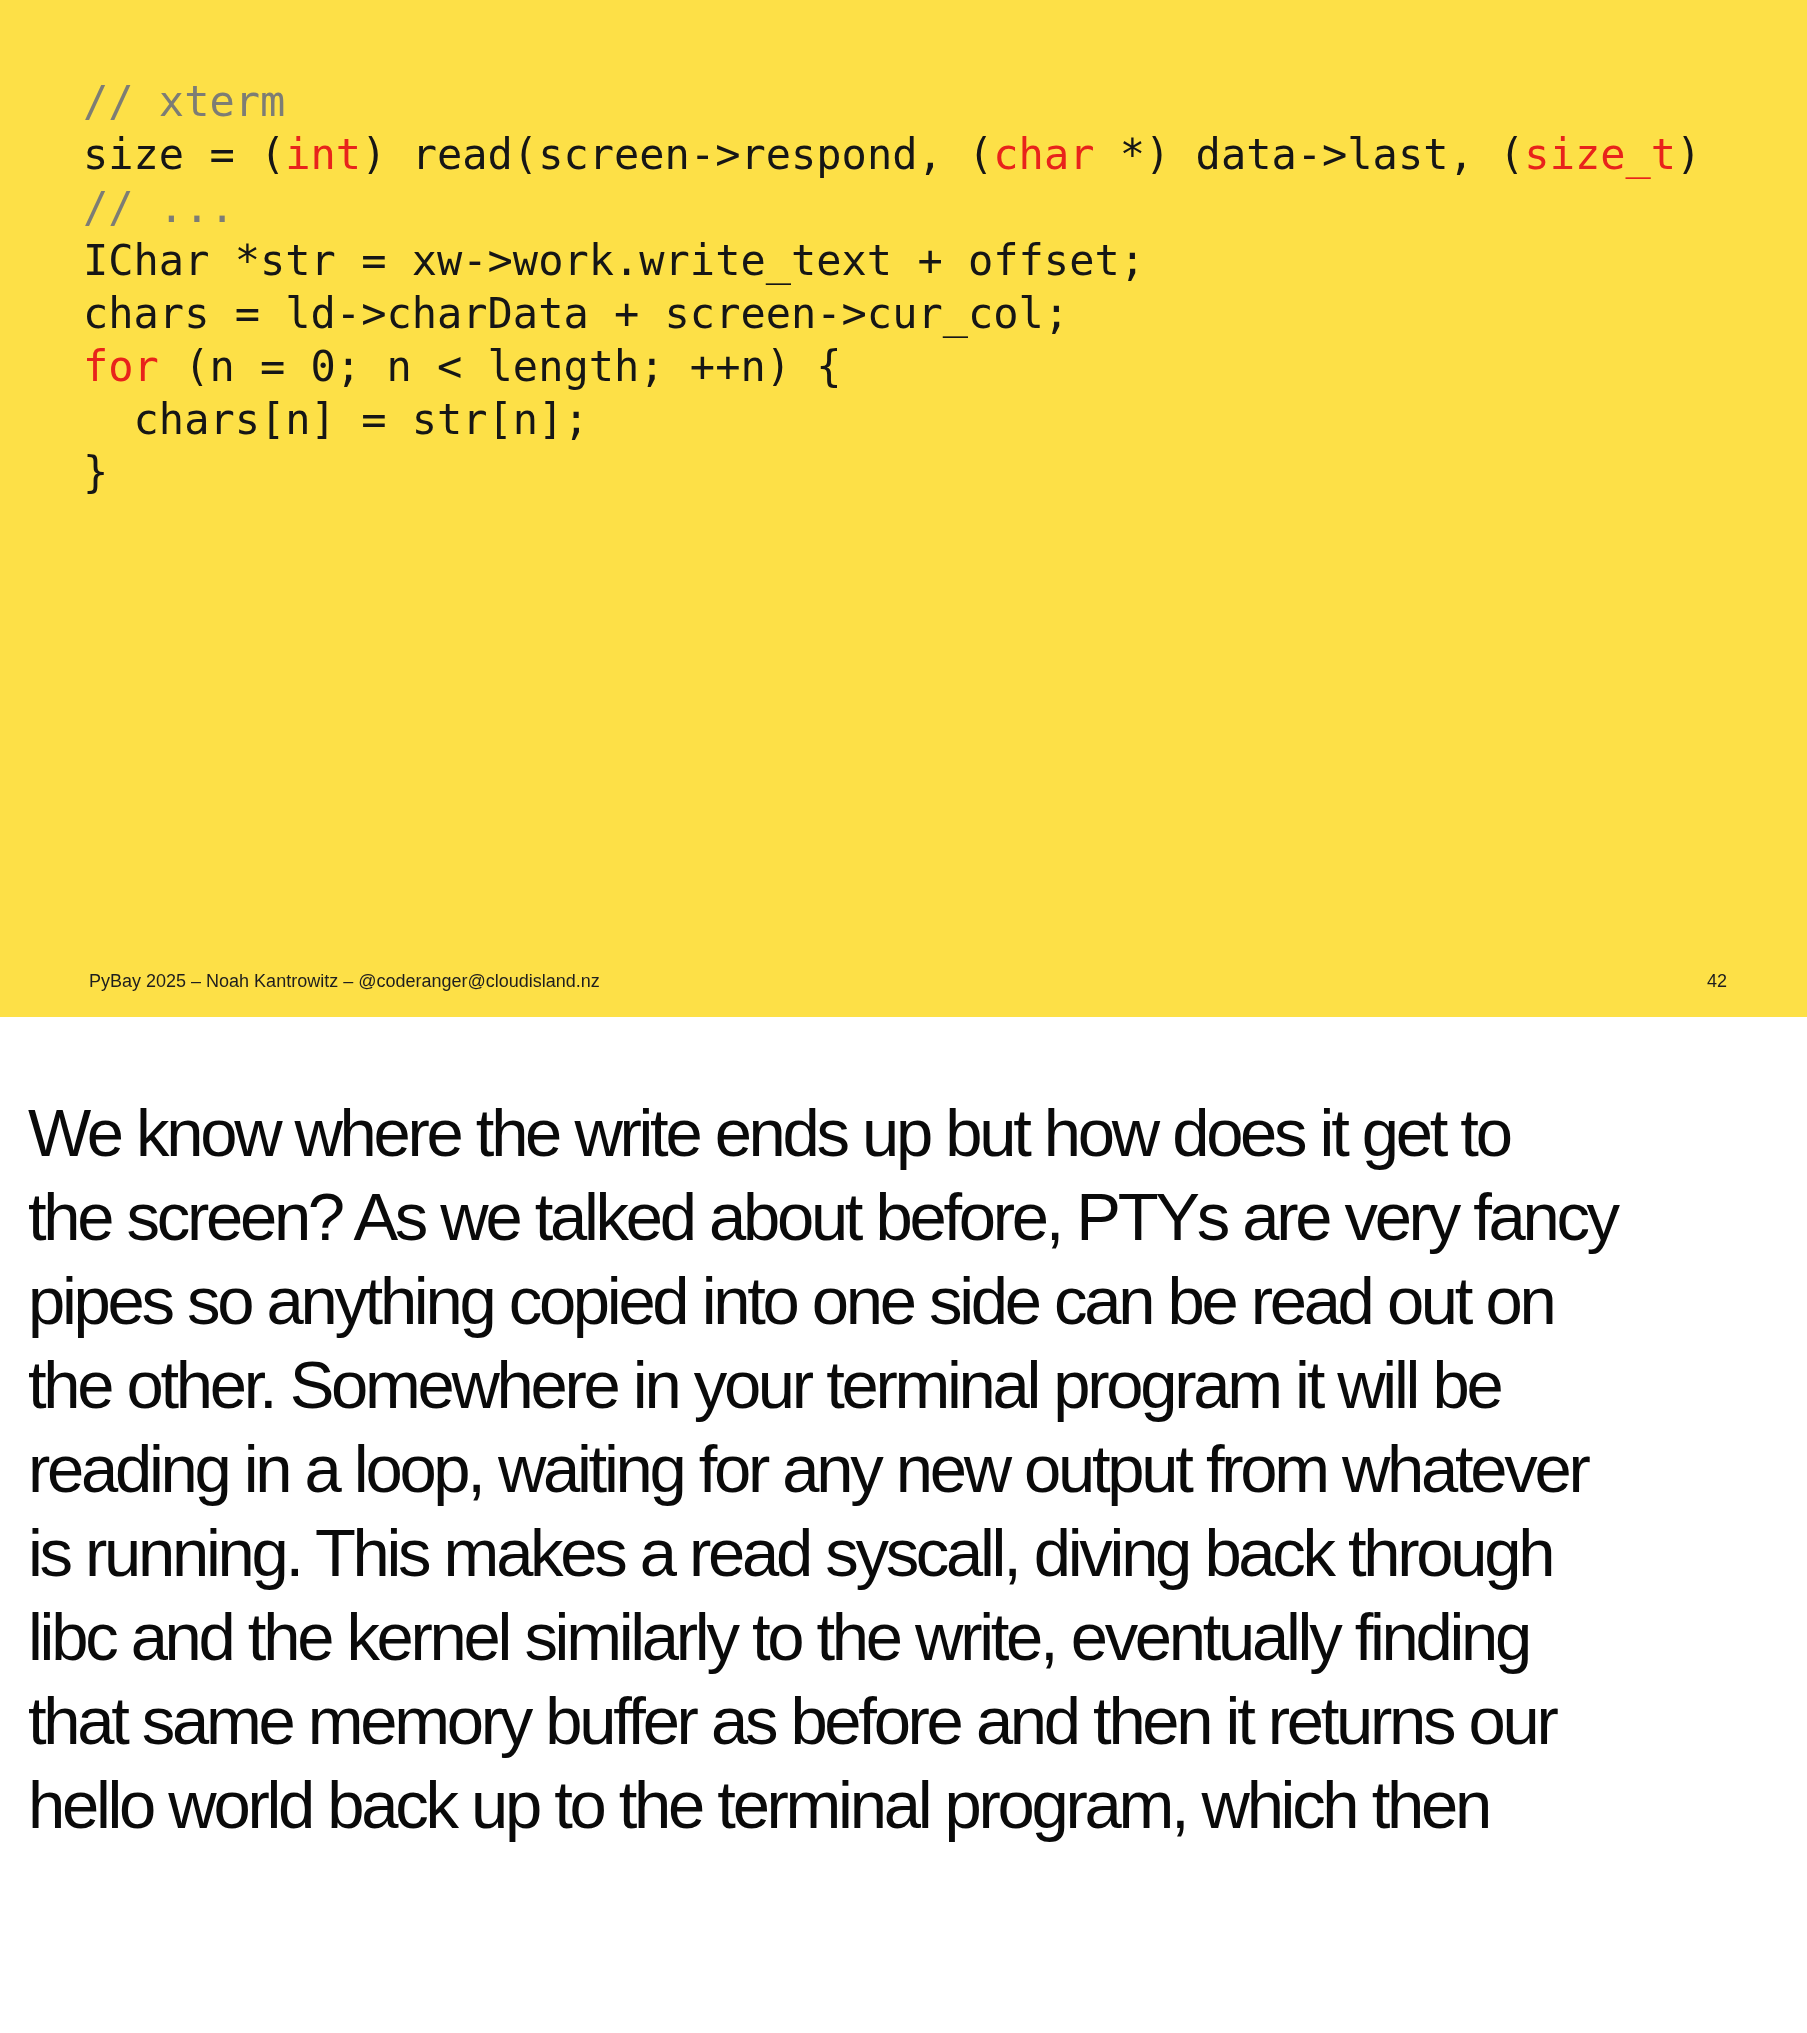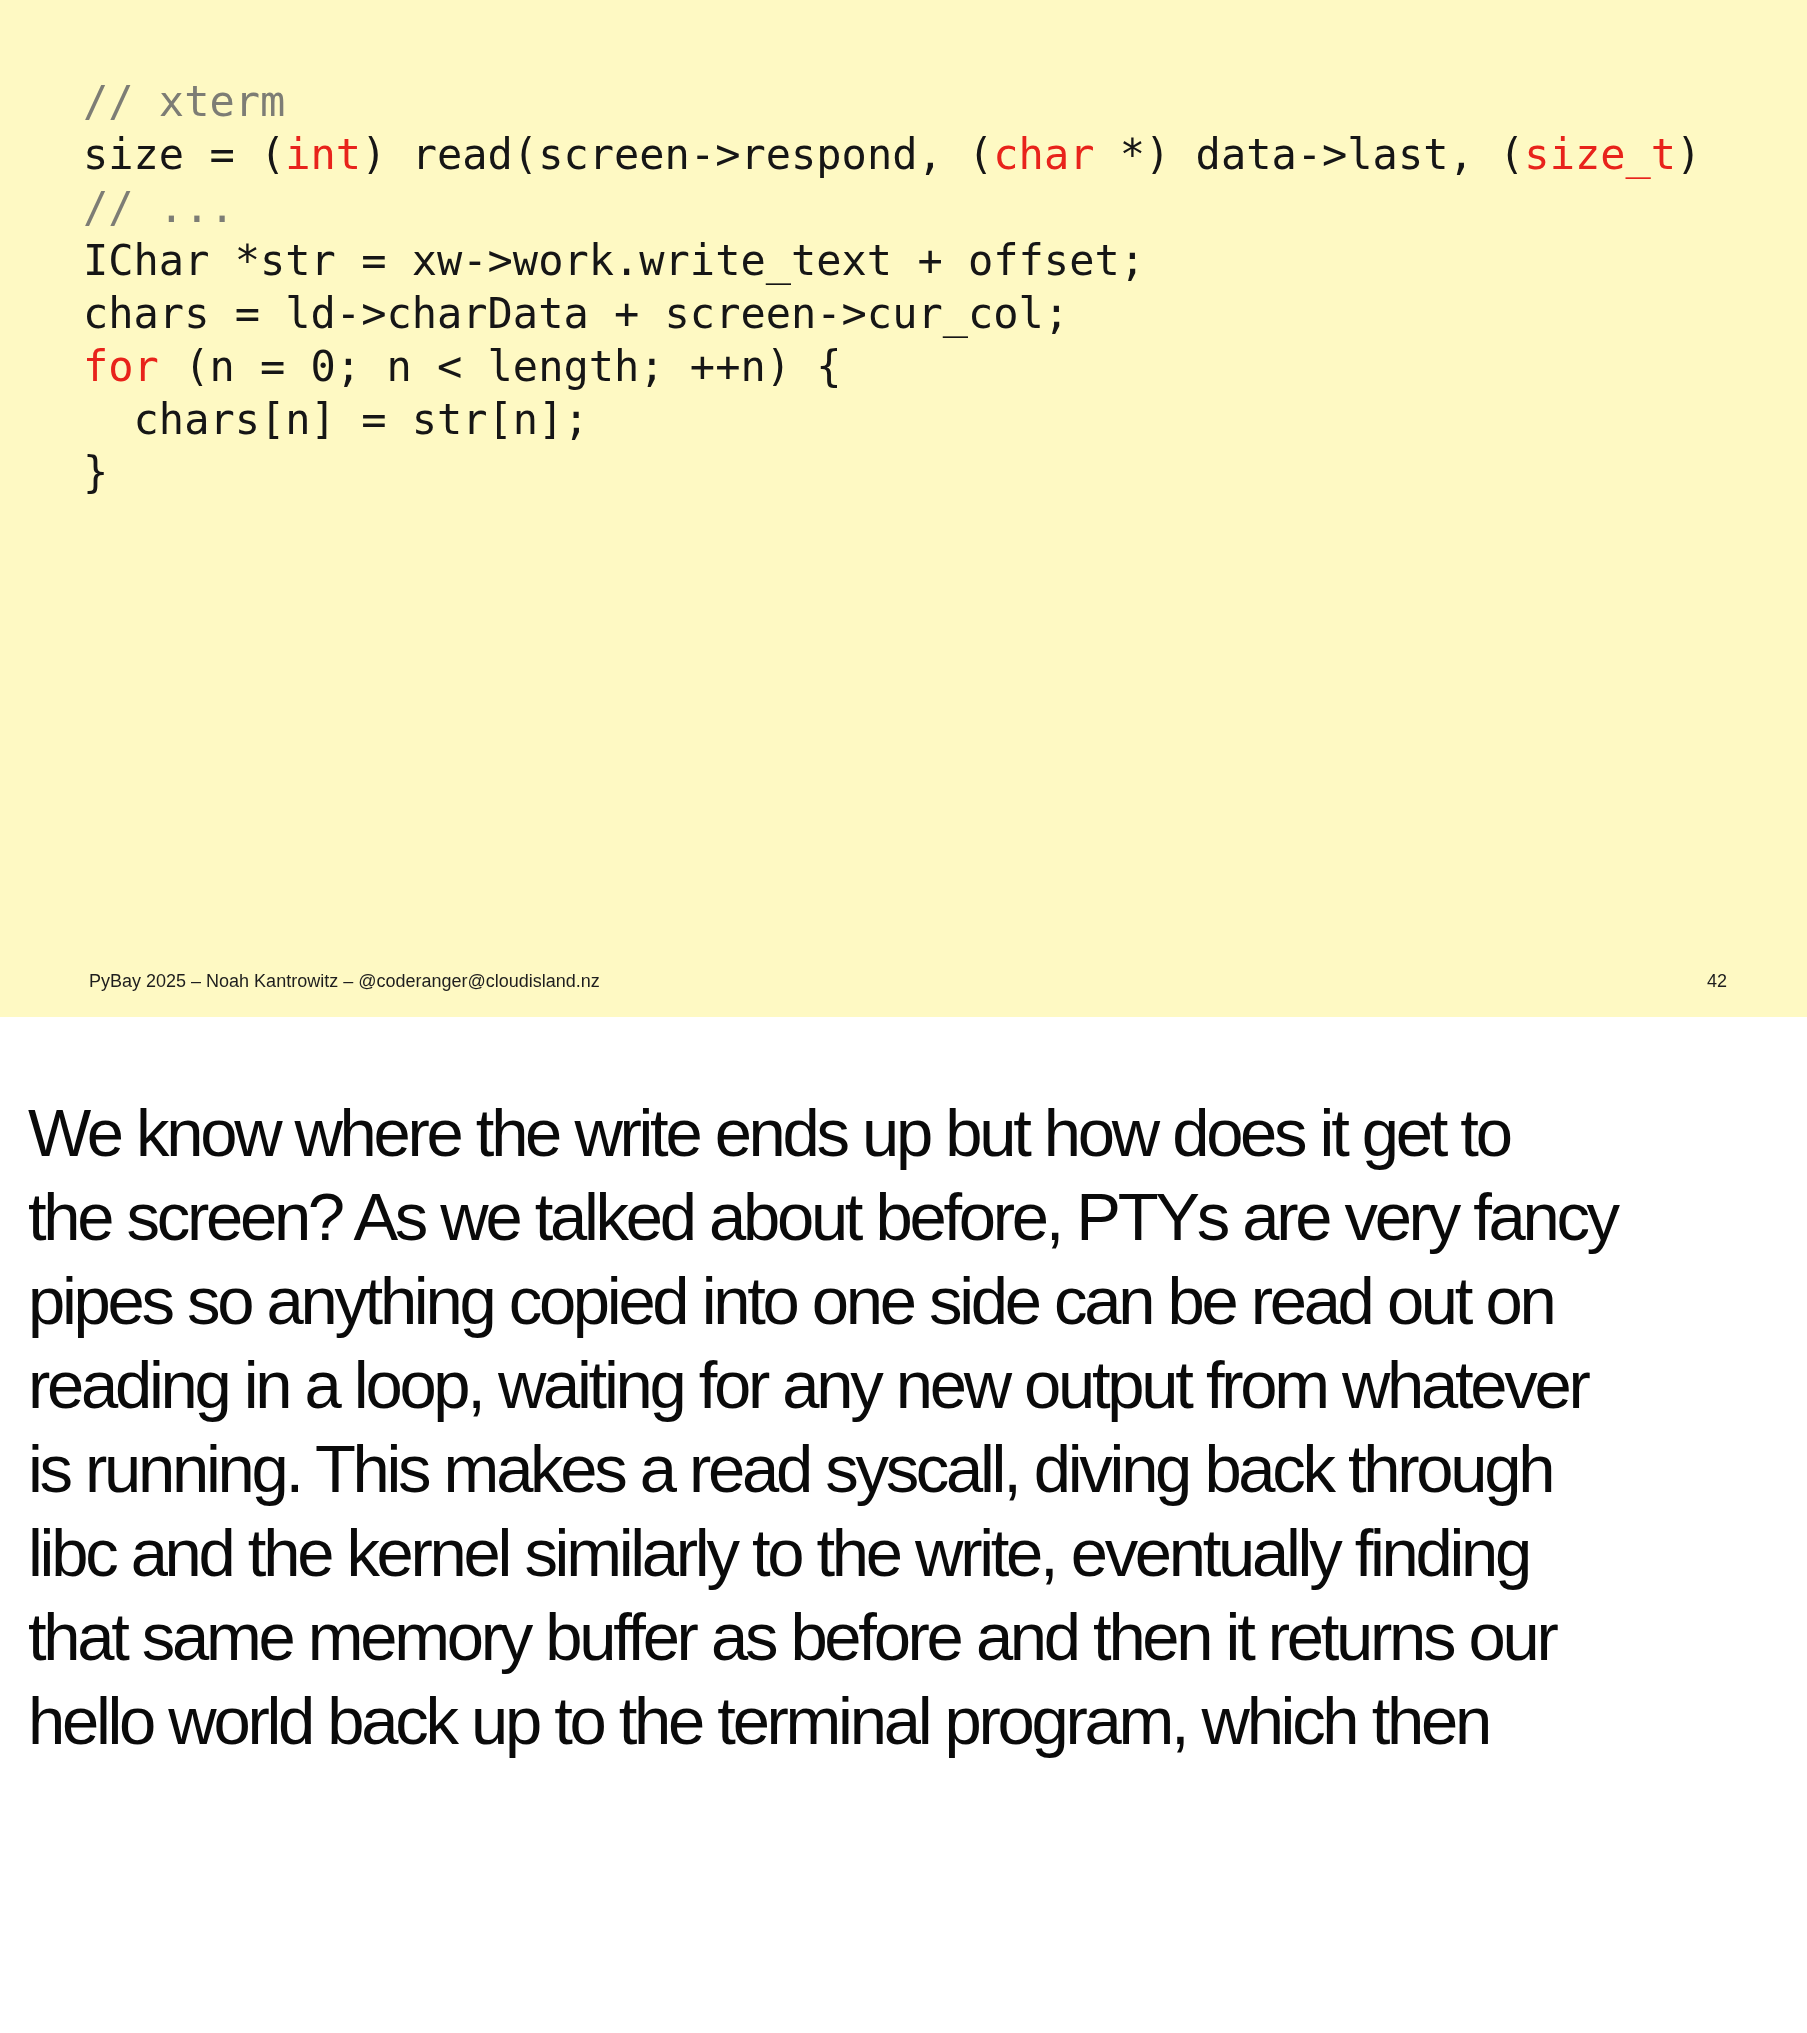--- a/index.html
+++ b/index.html
@@ -11,21 +11,21 @@
     width: 1808px;
     height: 2034px;
     font-family: "Liberation Sans", sans-serif;
   }
 
   
   .slide {
     position: relative;
     width: 1808px;
     height: 1017px;
-    background: #fef9c3;
+    background: #fde047;
     overflow: hidden;
   }
 
   .code-block {
     position: absolute;
     left: 83px;
     top: 75px;
     font-family: "DejaVu Sans Mono", "Liberation Mono", monospace;
     font-size: 42px;
     line-height: 53px;
@@ -74,19 +74,20 @@
   <div class="slide-footer">
     <span>PyBay 2025 – Noah Kantrowitz – @coderanger@cloudisland.nz</span>
     <span>42</span>
   </div>
 </div>
 
 <div class="notes">
   <div class="notes-line">We know where the write ends up but how does it get to</div>
   <div class="notes-line">the screen? As we talked about before, PTYs are very fancy</div>
   <div class="notes-line">pipes so anything copied into one side can be read out on</div>
+  <div class="notes-line">the other. Somewhere in your terminal program it will be</div>
   <div class="notes-line">reading in a loop, waiting for any new output from whatever</div>
   <div class="notes-line">is running. This makes a read syscall, diving back through</div>
   <div class="notes-line">libc and the kernel similarly to the write, eventually finding</div>
   <div class="notes-line">that same memory buffer as before and then it returns our</div>
   <div class="notes-line">hello world back up to the terminal program, which then</div>
 </div>
 
 
 </body></html>

